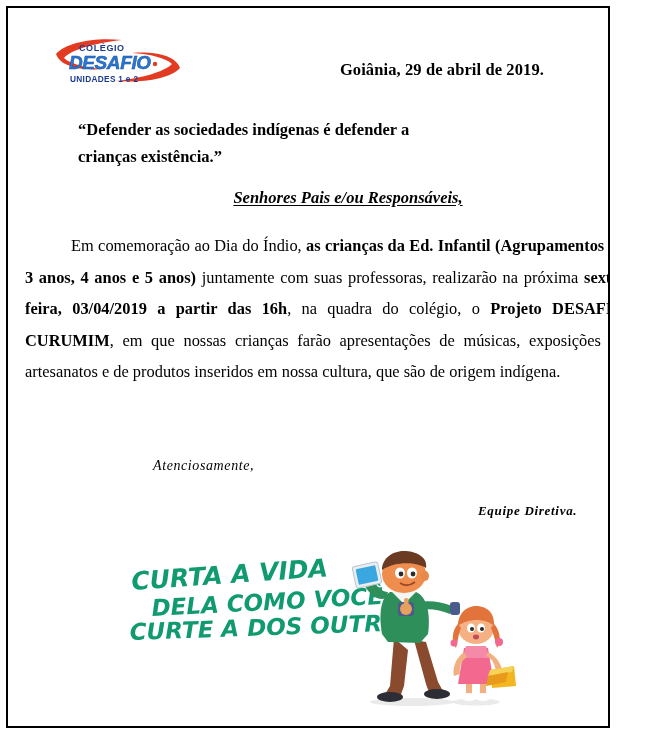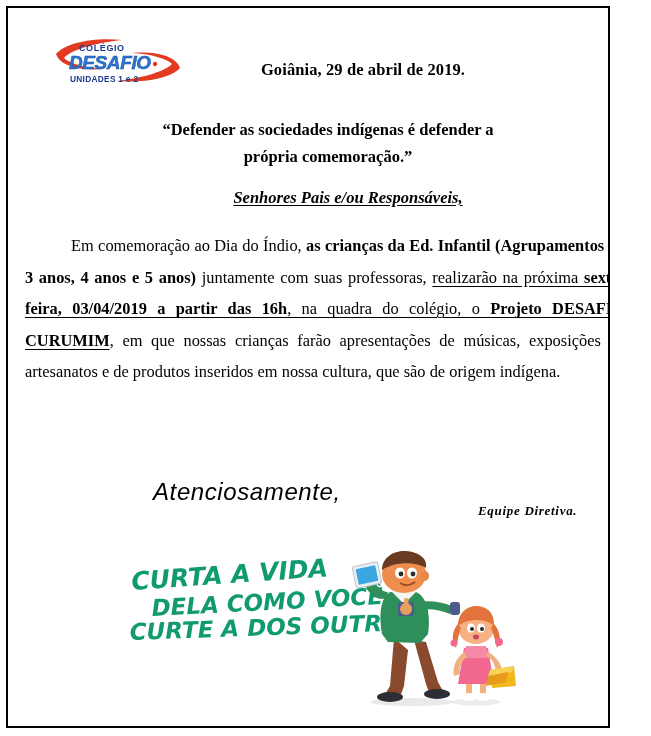--- a/index.html
+++ b/index.html
@@ -41,36 +41,35 @@
     position: absolute;
     left: 44px;
     top: 26px;
     width: 132px;
     height: 52px;
   }
   .logo svg { display: block; }
 
   .date-line {
     position: absolute;
-    left: 190px;
+    left: 206px;
     top: 52px;
     width: 330px;
-    text-align: center;
+    text-align: right;
     font-weight: bold;
     font-size: 16.5px;
     letter-spacing: 0.1px;
   }
 
   
   .quote {
     position: absolute;
     left: 70px;
     top: 108px;
     width: 500px;
-    text-align: center;
     font-weight: bold;
     font-size: 16.5px;
     line-height: 27px;
   }
 
   
   .salutation {
     position: absolute;
     left: 0;
     top: 180px;
@@ -94,41 +93,40 @@
     width: 600px;
     font-size: 16.4px;
     line-height: 31.5px;
     text-align: justify;
     text-justify: inter-word;
   }
   .body-block p {
     margin: 0;
   }
   .p1 { text-indent: 46px; }
-  .p1 .u-seg { text-decoration: underline; text-underline-offset: 2.5px; }
+  .p1 .u-seg { text-underline-offset: 2.5px; }
   b { font-weight: bold; }
 
   .closing {
     position: absolute;
     left: 17px;
     top: 417px;
     width: 600px;
     font-size: 16.4px;
     text-indent: 80px;
   }
 
   .signoff {
     position: absolute;
     left: 145px;
     top: 450px;
-    font-family: Liberation Sans, sans-serif;
+    font-family: Liberation Serif, serif;
     font-style: italic;
-    font-size: 24px;
+    font-size: 14px;
     letter-spacing: 0.6px;
-    margin-top: 20px;
   }
   .team {
     position: absolute;
     left: 470px;
     top: 495px;
     font-family: "Liberation Serif", serif;
     font-style: italic;
     font-weight: bold;
     font-size: 13px;
     letter-spacing: 0.7px;
@@ -182,21 +180,21 @@
 
         <text x="18" y="48" font-family="'Liberation Sans', sans-serif" font-size="8.3" font-weight="bold" fill="#1a3a8f" letter-spacing="0.3">UNIDADES 1 e 2</text>
       </svg>
     </div>
 
     <div class="date-line">Goiânia, 29 de abril de 2019.</div>
   </div>
 
   <div class="quote">
     <div>“Defender as sociedades indígenas é defender a</div>
-    <div>própria comemoração.”</div>
+    <div>crianças existência.”</div>
   </div>
 
   <div class="salutation">
     <span>Senhores Pais e/ou Responsáveis,</span>
   </div>
 
   <div class="body-block">
     <p class="p1"><span>Em comemoração ao Dia do Índio, </span><b>as crianças da Ed. Infantil (Agrupamentos de 3 anos, 4 anos e 5 anos)</b><span> juntamente com suas professoras, </span><span class="u-seg">realizarão na próxima </span><b class="u-seg">sexta-feira, 03/04/2019 a partir das 16h</b><span class="u-seg">, na quadra do colégio, o </span><b class="u-seg">Projeto DESAFIO CURUMIM</b><span>, em que nossas crianças farão apresentações de músicas, exposições de artesanatos e de produtos inseridos em nossa cultura, que são de origem indígena.</span></p>
   </div>
 

